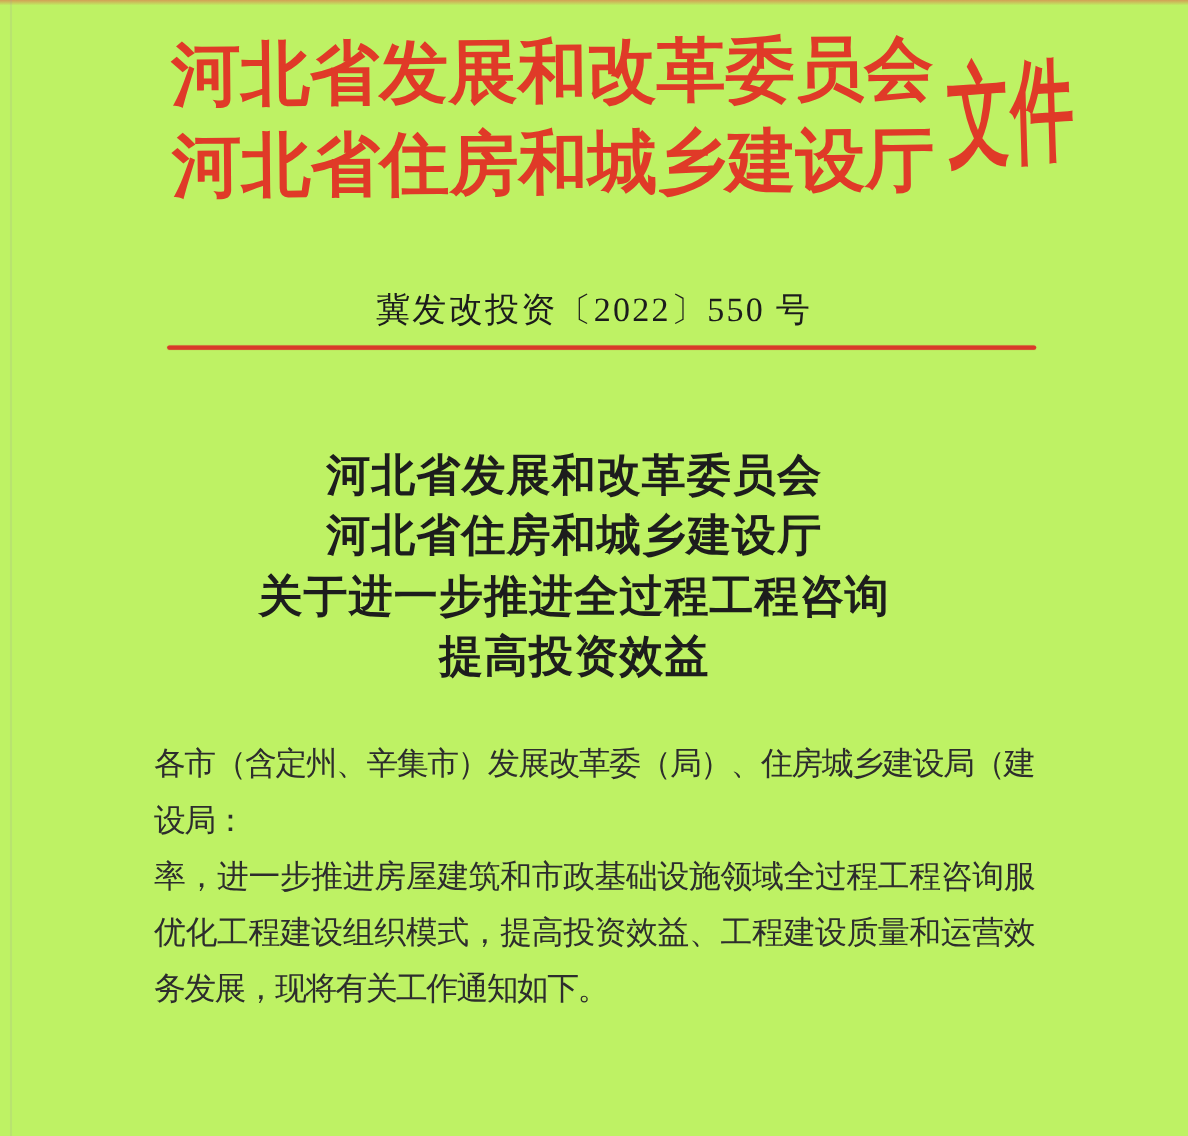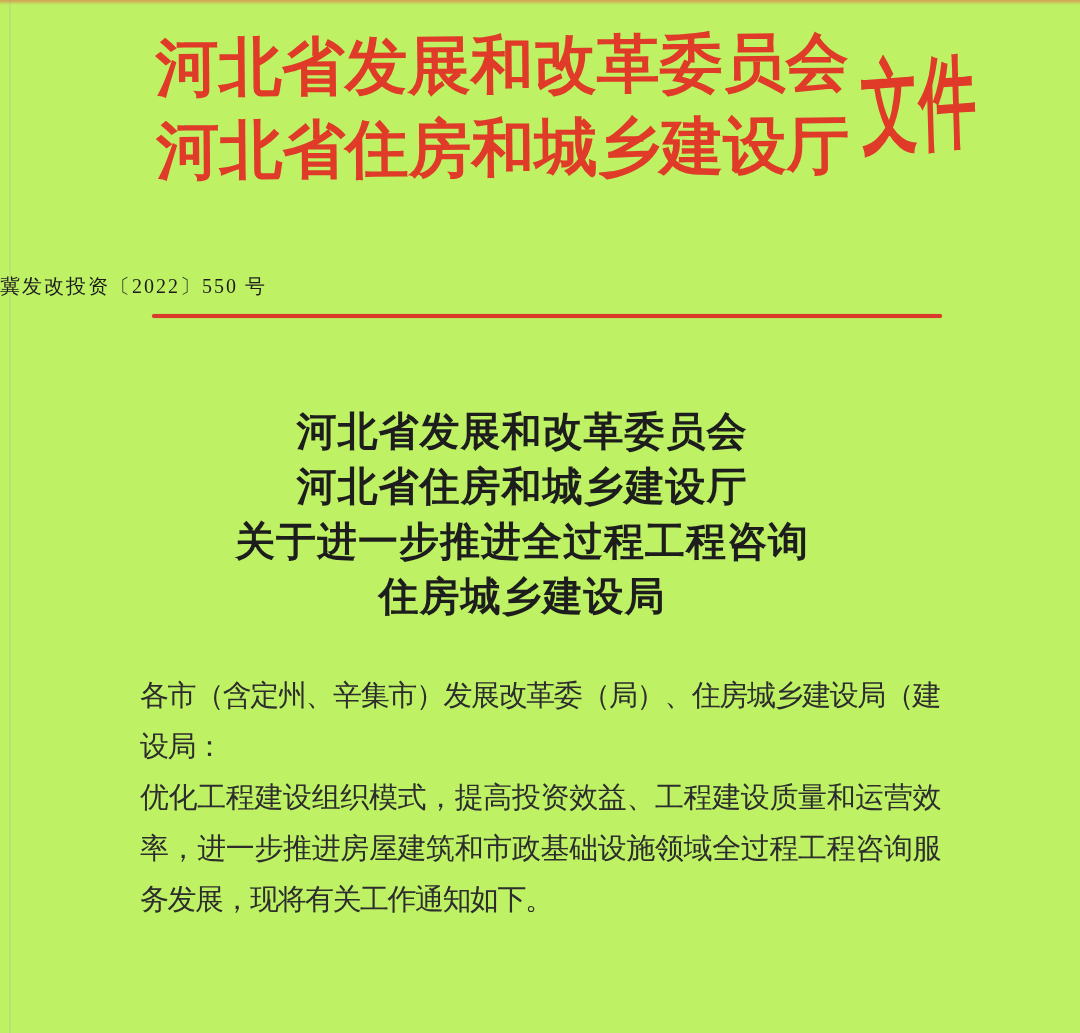--- a/index.html
+++ b/index.html
@@ -38,23 +38,23 @@
   }
   .doc-kind{
     font-size:57px;font-weight:900;line-height:1;
     margin-left:12px;white-space:nowrap;
     transform:scaleY(1.78) rotate(-2deg);
     transform-origin:center;
     letter-spacing:1px;
   }
   .doc-number{
     position:absolute;top:261px;left:0;width:1080px;
-    font-size:20px;color:#1c1c1c;letter-spacing:2px;
+    text-align:center;
+    font-size:31px;color:#1c1c1c;letter-spacing:2px;
     white-space:nowrap;
-    margin-top:12px;
   }
   .red-rule{
     position:absolute;left:152px;top:314px;
     width:790px;height:4px;
     background:var(--rule-red);
     border-radius:2px;
     box-shadow:0 0 1px rgba(217,58,42,.6);
   }
   .title{
     position:absolute;top:404px;left:0;width:1044px;
@@ -91,24 +91,24 @@
   </div>
 
   <div class="doc-number">冀发改投资〔2022〕550 号</div>
 
   <div class="red-rule"></div>
 
   <div class="title">
     <div>河北省发展和改革委员会</div>
     <div>河北省住房和城乡建设厅</div>
     <div>关于进一步推进全过程工程咨询</div>
-    <div>住房城乡建设局</div>
+    <div>提高投资效益</div>
   </div>
 
   <div class="body">
     <p class="bl j">各市（含定州、辛集市）发展改革委（局）、住房城乡建设局（建</p>
     <p class="bl">设局：</p>
+    <p class="bl j">率，进一步推进房屋建筑和市政基础设施领域全过程工程咨询服</p>
     <p class="bl j">优化工程建设组织模式，提高投资效益、工程建设质量和运营效</p>
-    <p class="bl j">率，进一步推进房屋建筑和市政基础设施领域全过程工程咨询服</p>
     <p class="bl">务发展，现将有关工作通知如下。</p>
   </div>
 
 </div>
 
 </body></html>

